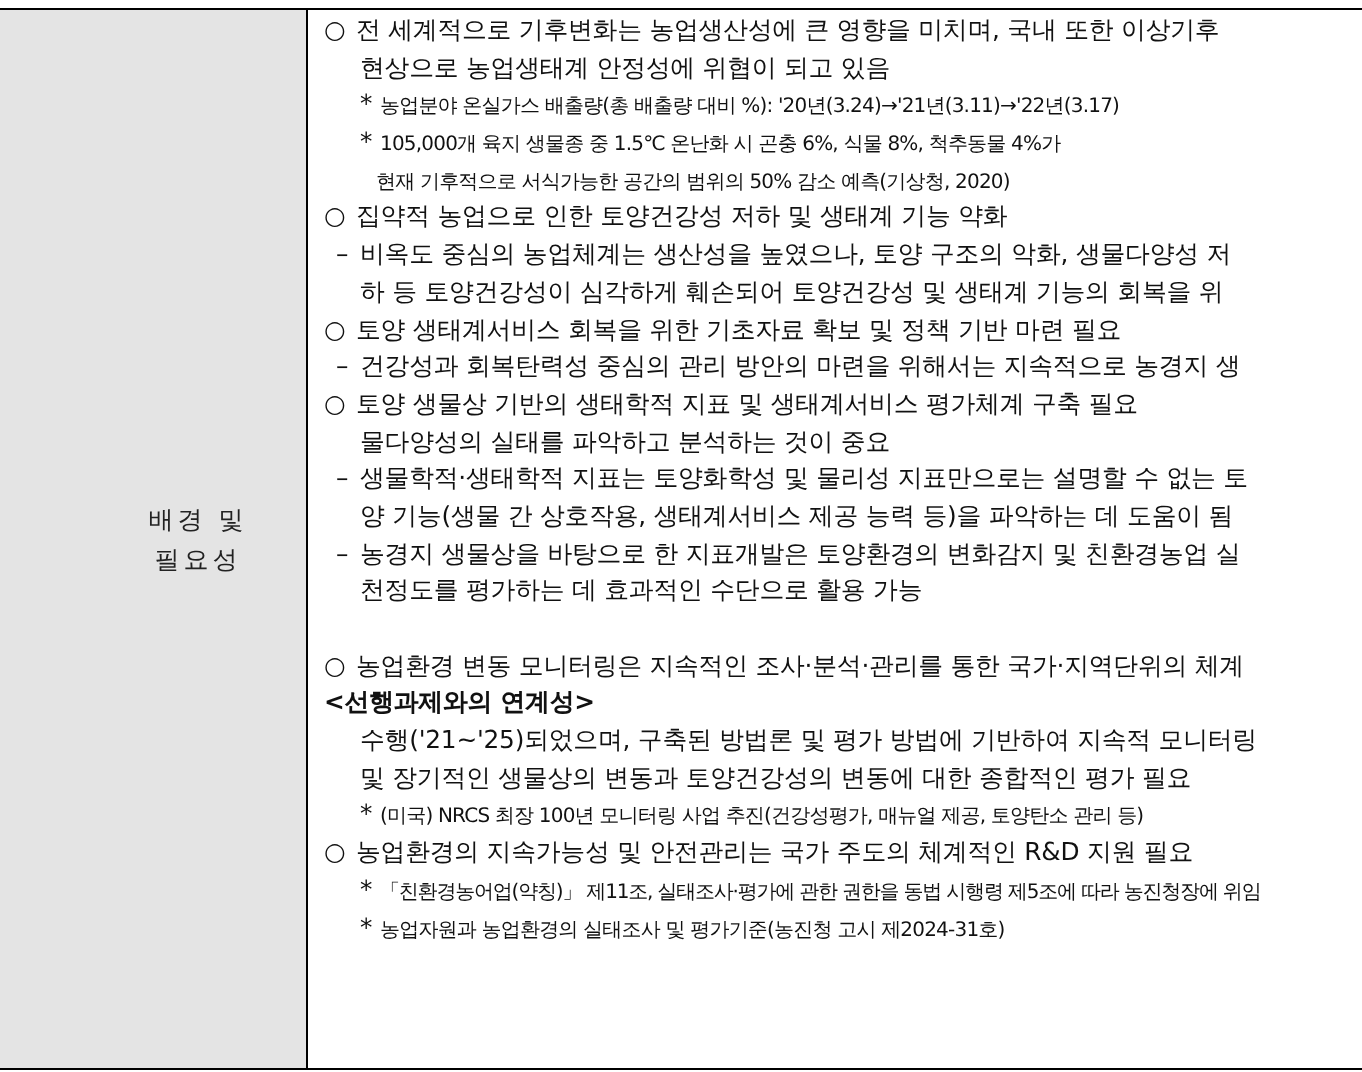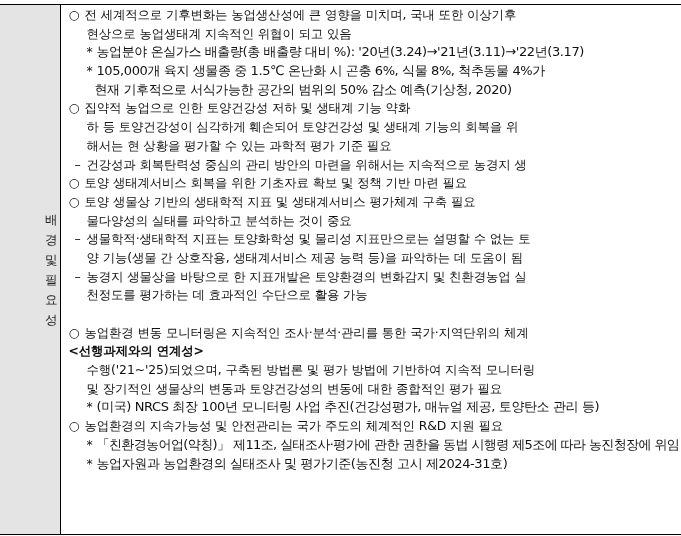--- a/index.html
+++ b/index.html
@@ -12,61 +12,61 @@
       font-size: 12.5px; line-height: 20px; letter-spacing: 2px; color: #222; padding-left: 45px; }
     .content-cell { flex: 1; padding: 1px 6px 0 8px; font-size: 12.4px; line-height: 18.7px;
       letter-spacing: -0.1px; white-space: nowrap; }
     .line { height: 18.7px; position: relative; }
     .l0 { padding-left: 0; }
     .l0c { padding-left: 18px; }
     .l1 { padding-left: 6px; }
     .l1c { padding-left: 18px; }
     .l2 { padding-left: 18px; }
     .l2c { padding-left: 26px; }
-    .small { font-size: 13px; letter-spacing: -0.4px; }
+    .small { font-size: 10px; letter-spacing: -0.4px; }
     .bullet { display: inline-block; width: 16px; }
     .bold { font-weight: bold; }
     .spacer { height: 18.7px; }
   </style>
 </head>
 <body>
 
 <div class="table">
   <div class="label-cell">
     <div>배경 및</div>
     <div>필요성</div>
   </div>
   <div class="content-cell">
 
     <div class="line l0"><span class="bullet">○</span><span>전 세계적으로 기후변화는 농업생산성에 큰 영향을 미치며, 국내 또한 이상기후</span></div>
-    <div class="line l0c">현상으로 농업생태계 지속적인 위협이 되고 있음</div>
+    <div class="line l0c">현상으로 농업생태계 안정성에 위협이 되고 있음</div>
     <div class="line l2"><span class="bullet" style="width:10px">*</span><span class="small">농업분야 온실가스 배출량(총 배출량 대비 %): '20년(3.24)→'21년(3.11)→'22년(3.17)</span></div>
     <div class="line l2"><span class="bullet" style="width:10px">*</span><span class="small">105,000개 육지 생물종 중 1.5℃ 온난화 시 곤충 6%, 식물 8%, 척추동물 4%가</span></div>
     <div class="line l2c"><span class="small">현재 기후적으로 서식가능한 공간의 범위의 50% 감소 예측(기상청, 2020)</span></div>
 
     <div class="line l0"><span class="bullet">○</span><span>집약적 농업으로 인한 토양건강성 저하 및 생태계 기능 약화</span></div>
+    <div class="line l1"><span class="bullet" style="width:12px">–</span><span>비옥도 중심의 농업체계는 생산성을 높였으나, 토양 구조의 악화, 생물다양성 저</span></div>
     <div class="line l1c">하 등 토양건강성이 심각하게 훼손되어 토양건강성 및 생태계 기능의 회복을 위</div>
-    <div class="line l1c">해서는 현 상황을 평가할 수 있는 과학적 평가 기준 필요</div>
 
+    <div class="line l0"><span class="bullet">○</span><span>토양 생태계서비스 회복을 위한 기초자료 확보 및 정책 기반 마련 필요</span></div>
     <div class="line l1"><span class="bullet" style="width:12px">–</span><span>건강성과 회복탄력성 중심의 관리 방안의 마련을 위해서는 지속적으로 농경지 생</span></div>
-    <div class="line l0"><span class="bullet">○</span><span>토양 생태계서비스 회복을 위한 기초자료 확보 및 정책 기반 마련 필요</span></div>
     <div class="line l0"><span class="bullet">○</span><span>토양 생물상 기반의 생태학적 지표 및 생태계서비스 평가체계 구축 필요</span></div>
 
     <div class="line l1c">물다양성의 실태를 파악하고 분석하는 것이 중요</div>
     <div class="line l1"><span class="bullet" style="width:12px">–</span><span>생물학적·생태학적 지표는 토양화학성 및 물리성 지표만으로는 설명할 수 없는 토</span></div>
     <div class="line l1c">양 기능(생물 간 상호작용, 생태계서비스 제공 능력 등)을 파악하는 데 도움이 됨</div>
     <div class="line l1"><span class="bullet" style="width:12px">–</span><span>농경지 생물상을 바탕으로 한 지표개발은 토양환경의 변화감지 및 친환경농업 실</span></div>
     <div class="line l1c">천정도를 평가하는 데 효과적인 수단으로 활용 가능</div>
 
     <div class="spacer"></div>
 
     <div class="line l0"><span class="bullet">○</span><span>농업환경 변동 모니터링은 지속적인 조사·분석·관리를 통한 국가·지역단위의 체계</span></div>
     <div class="line l0 bold">&lt;선행과제와의 연계성&gt;</div>
     <div class="line l1c">수행('21~'25)되었으며, 구축된 방법론 및 평가 방법에 기반하여 지속적 모니터링</div>
     <div class="line l1c">및 장기적인 생물상의 변동과 토양건강성의 변동에 대한 종합적인 평가 필요</div>
     <div class="line l2"><span class="bullet" style="width:10px">*</span><span class="small">(미국) NRCS 최장 100년 모니터링 사업 추진(건강성평가, 매뉴얼 제공, 토양탄소 관리 등)</span></div>
 
     <div class="line l0"><span class="bullet">○</span><span>농업환경의 지속가능성 및 안전관리는 국가 주도의 체계적인 R&amp;D 지원 필요</span></div>
-    <div class="line l2"><span class="bullet" style="width:10px">*</span><span class="small" style="font-size:13px;letter-spacing:-0.6px">「친환경농어업(약칭)」 제11조, 실태조사·평가에 관한 권한을 동법 시행령 제5조에 따라 농진청장에 위임</span></div>
+    <div class="line l2"><span class="bullet" style="width:10px">*</span><span class="small" style="font-size:10px;letter-spacing:-0.6px">「친환경농어업(약칭)」 제11조, 실태조사·평가에 관한 권한을 동법 시행령 제5조에 따라 농진청장에 위임</span></div>
     <div class="line l2"><span class="bullet" style="width:10px">*</span><span class="small">농업자원과 농업환경의 실태조사 및 평가기준(농진청 고시 제2024-31호)</span></div>
 
   </div>
 </div>
 
 </body></html>

